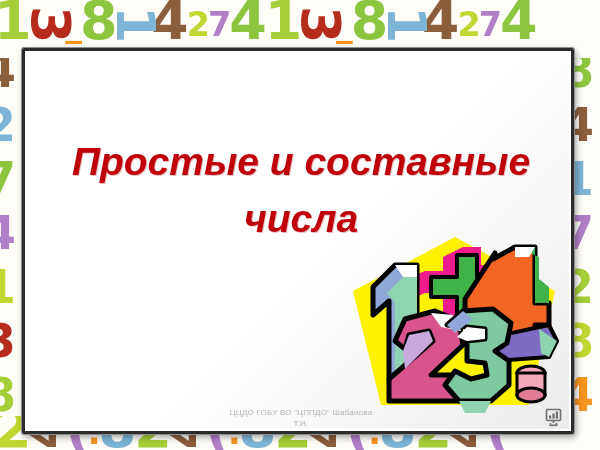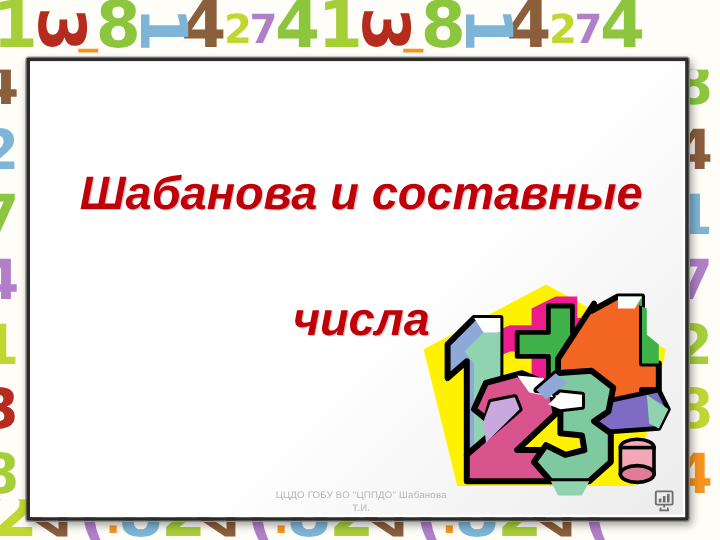--- a/index.html
+++ b/index.html
@@ -116,21 +116,21 @@
     text-align: center;
     color: #C00008;
     font-family: "Liberation Sans", sans-serif;
     font-style: italic;
     font-weight: bold;
     font-size: 39px;
     line-height: 57px;
     letter-spacing: 0px;
     text-shadow: 1px 1px 0 rgba(150,0,0,0.25);
   }
-  #slide-title .line2 { display: block; margin-top: 48px; }
+  #slide-title .line2 { display: block; }
 
   
   #numbers-clipart {
     position: absolute;
     left: 318px;
     top: 178px;
     width: 224px;
     height: 196px;
   }
   #numbers-clipart svg { display: block; width: 100%; height: 100%; }
@@ -208,21 +208,21 @@
 
   <div class="number-border bottom">
     <div class="num-strip row-bottom">
       <span style="color:#BFD730;">2</span><span class="rot-n" style="color:#8B5E3C;">4</span><span style="color:#B07FC7;">(</span><span class="small" style="color:#F7941E;">.</span><span style="color:#7EB5D6;">8</span><span style="color:#A6CE39;">2</span><span class="rot-n" style="color:#8B5E3C;">4</span><span style="color:#B07FC7;">(</span><span class="small" style="color:#F7941E;">.</span><span style="color:#7EB5D6;">8</span><span style="color:#A6CE39;">2</span><span class="rot-n" style="color:#8B5E3C;">4</span><span style="color:#B07FC7;">(</span><span class="small" style="color:#F7941E;">.</span><span style="color:#7EB5D6;">8</span><span style="color:#A6CE39;">2</span><span class="rot-n" style="color:#8B5E3C;">4</span><span style="color:#B07FC7;">(</span>
     </div>
   </div>
 
   <div id="slide-frame">
 
     <h1 id="slide-title">
-      <span>Шабанова и составные</span>
+      <span>Простые и составные</span>
       <span class="line2">числа</span>
     </h1>
 
     <div id="numbers-clipart">
       <svg viewBox="0 0 224 196" xmlns="http://www.w3.org/2000/svg">
 
         <polygon points="112,8 212,62 186,176 38,176 10,62" fill="#FFF200"></polygon>
 
         <g>
           <polygon points="66,22 86,12 104,12 104,30 122,30 140,22 140,44 122,50 104,50 104,72 86,82 66,82 66,58 48,58 34,64 34,42 48,36 66,36" transform="translate(34,6)" fill="#EC1C8E"></polygon>

